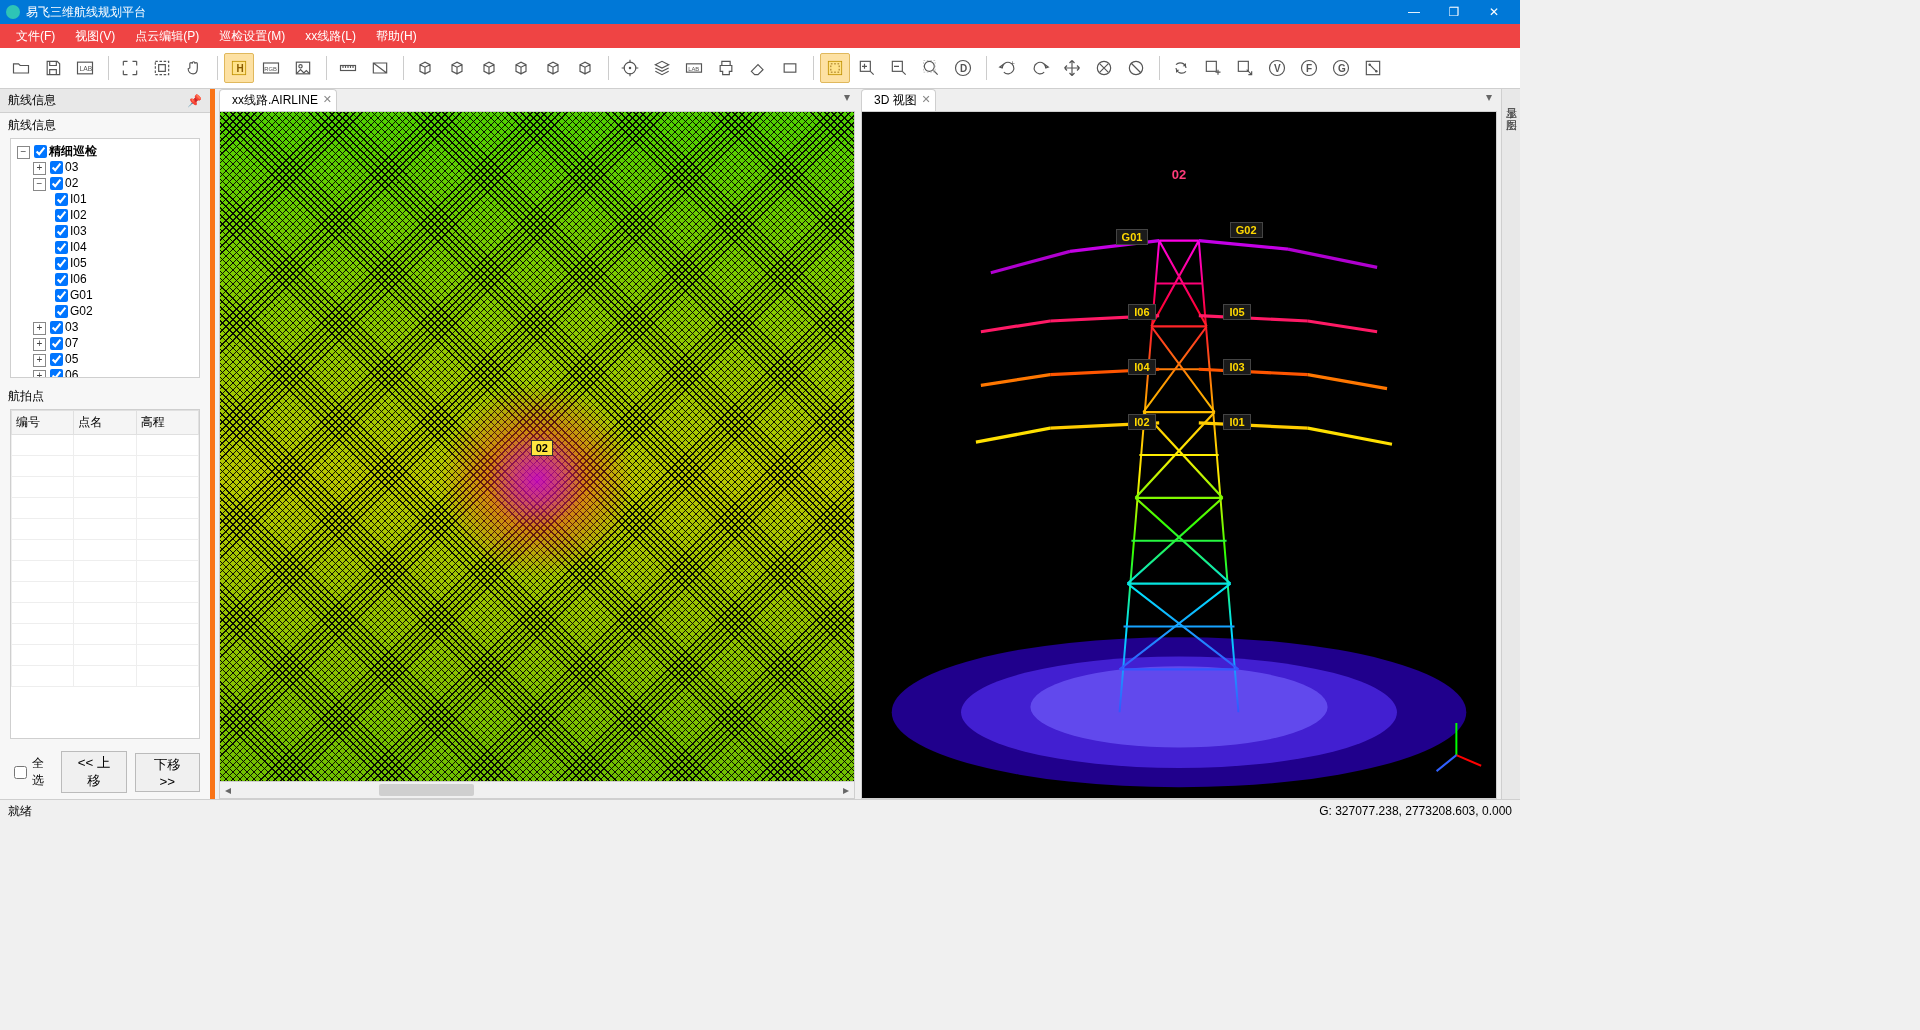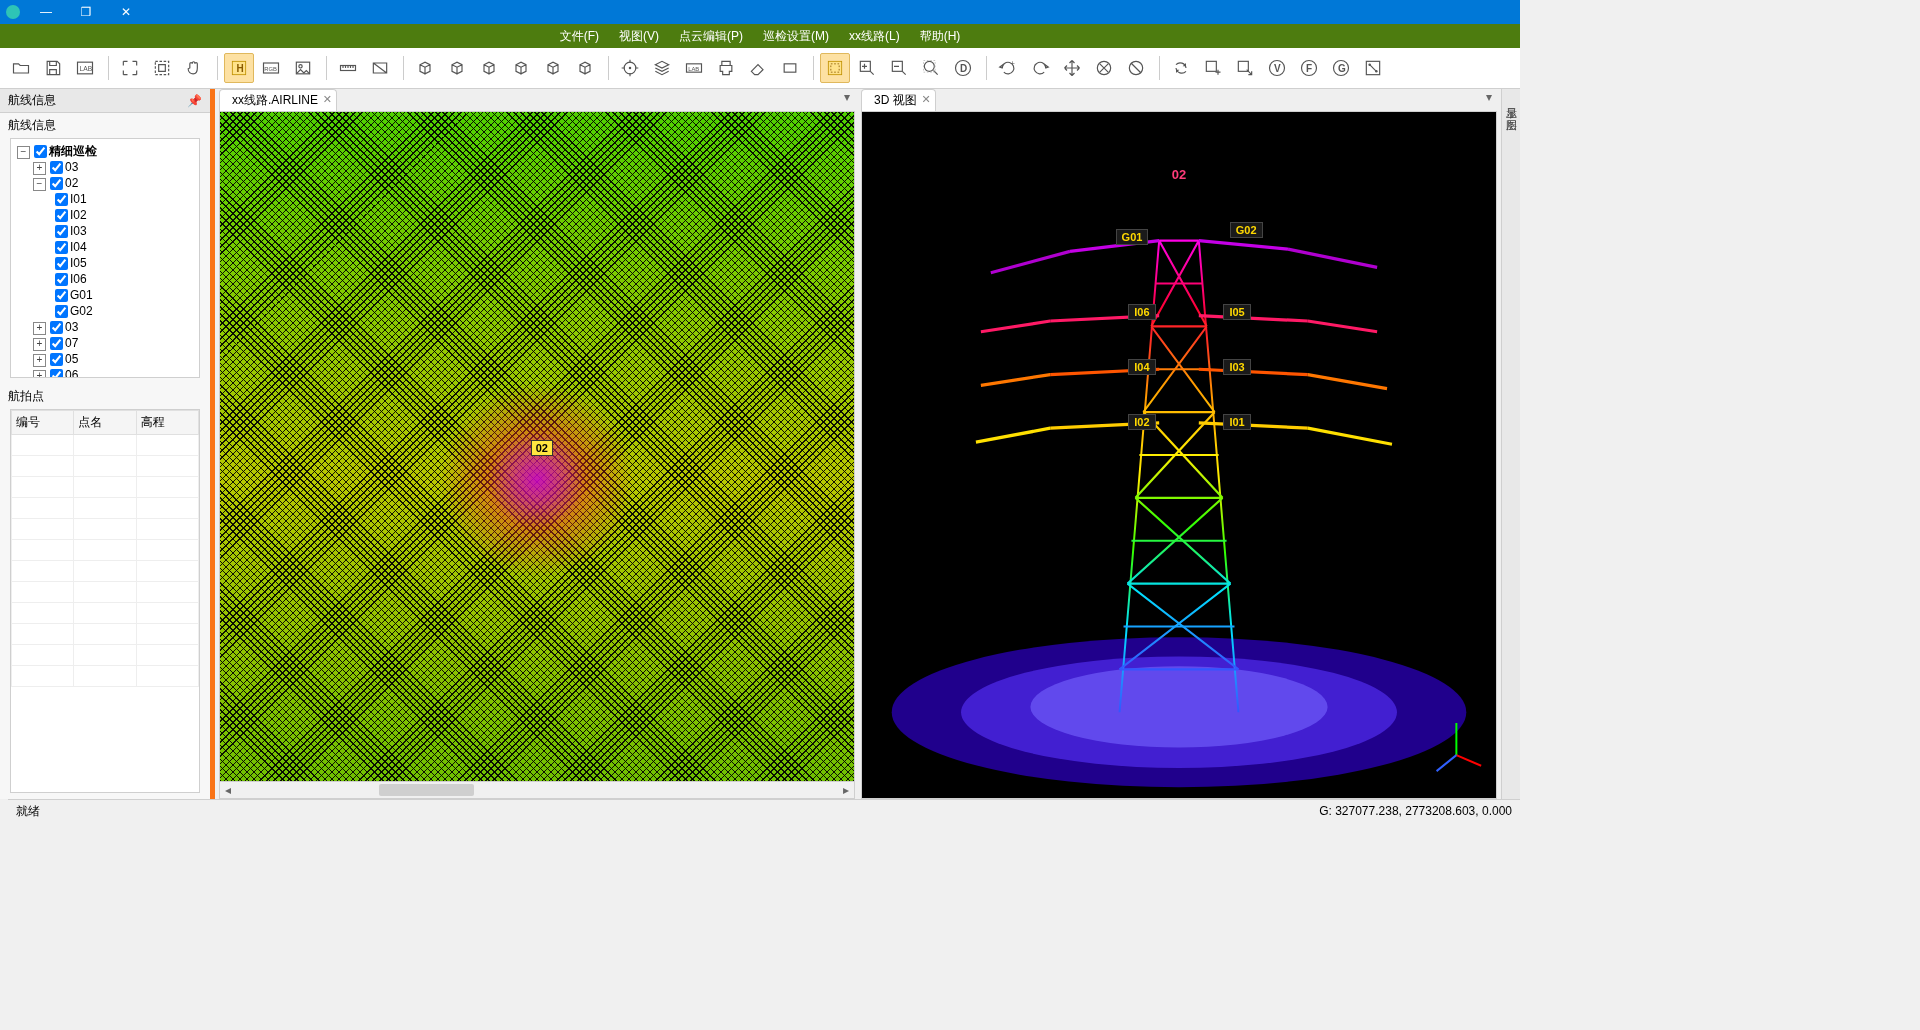--- a/index.html
+++ b/index.html
@@ -32,26 +32,25 @@
 .title-bar .title-text { flex: 1; font-size: 12px; }
 .title-bar .win-btn {
   width: 40px; height: 24px;
   display: flex; align-items: center; justify-content: center;
   color: #fff;
 }
 
 
 .menu-bar {
   height: 24px;
-  background: #4d7c0f;
+  background: #ef4444;
   color: #fff;
   display: flex;
   align-items: center;
   padding: 0 6px;
-  justify-content: center;
 }
 .menu-bar .menu-item {
   padding: 2px 10px;
   cursor: pointer;
 }
 
 
 .toolbar {
   height: 40px;
   background: #fff;
@@ -268,29 +267,29 @@
 
 
 .status-bar {
   height: 22px;
   background: #f0f0f0;
   border-top: 1px solid #cfcfcf;
   display: flex;
   align-items: center;
   padding: 0 8px;
   font-size: 12px;
-  margin-left: 8px;
 }
 .status-bar .spacer { flex: 1; }
 </style>
 </head>
 <body>
 
 <div class="title-bar">
   <div class="app-icon"></div>
+  <div class="title-text">易飞三维航线规划平台</div>
   <div class="win-btn">—</div>
   <div class="win-btn">❐</div>
   <div class="win-btn">✕</div>
 </div>
 
 <div class="menu-bar" id="menu-bar">
     <div class="menu-item">文件(F)</div>
     <div class="menu-item">视图(V)</div>
     <div class="menu-item">点云编辑(P)</div>
     <div class="menu-item">巡检设置(M)</div>
@@ -636,20 +635,28 @@
               <td style="border: 1px solid rgb(238, 238, 238); height: 18px;"></td>
             </tr>
             <tr>
               <td style="border: 1px solid rgb(238, 238, 238); height: 18px;"></td>
               <td style="border: 1px solid rgb(238, 238, 238); height: 18px;"></td>
               <td style="border: 1px solid rgb(238, 238, 238); height: 18px;"></td>
             </tr>
           </tbody>
       </table>
     </div>
+    <div class="footer-controls">
+      <label>
+        <input type="checkbox" style=""> 
+          <span>全选</span>
+      </label>
+      <button>&lt;&lt; 上移</button>
+      <button>下移 &gt;&gt;</button>
+    </div>
   </div>
 
   <div class="viewports">
 
     <div class="viewport">
       <div class="tab-strip">
         <div class="tab">
           <span>xx线路.AIRLINE</span>
           <span class="close">✕</span>
         </div>

